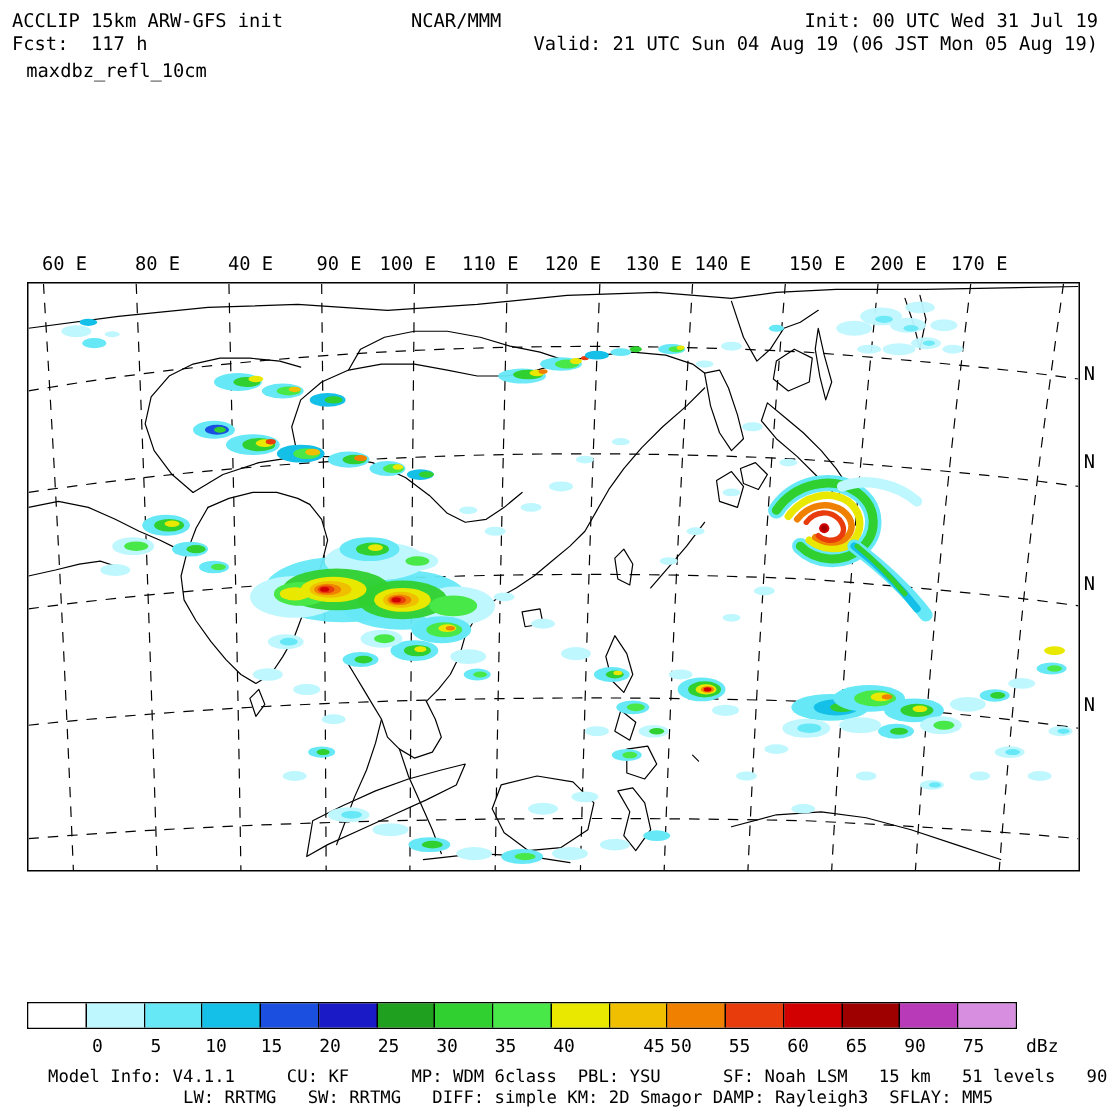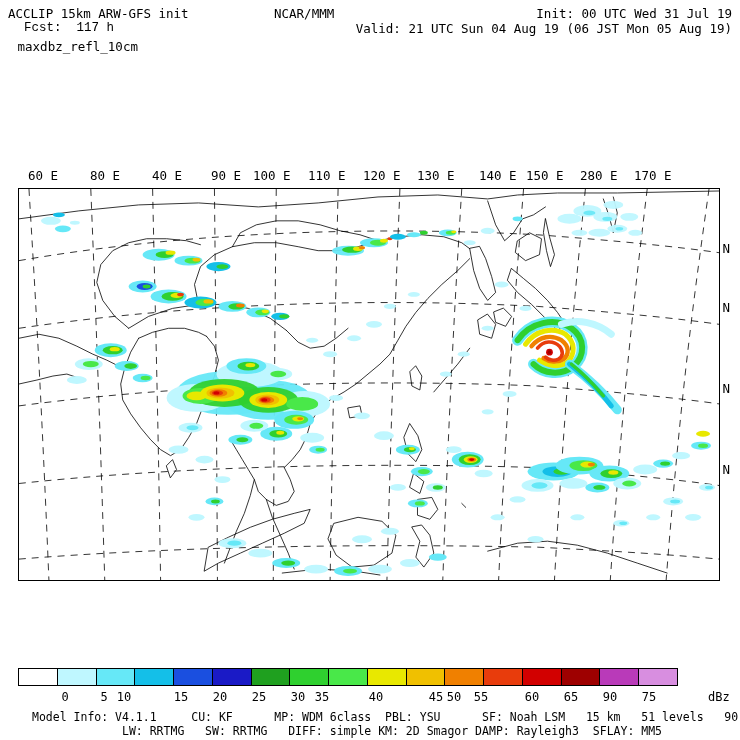--- a/index.html
+++ b/index.html
@@ -5,42 +5,42 @@
   html,body{margin:0;padding:0;}
   body{
     width:740px;height:740px;background:#ffffff;
     font-family:"DejaVu Sans Mono","Liberation Mono",monospace;
     color:#000;position:relative;overflow:hidden;
   }
   .hdr{position:absolute;font-size:12.5px;letter-spacing:0px;white-space:pre;}
   #hdr-l1{left:8px;top:6px;}
   #hdr-c1{left:274px;top:6px;}
   #hdr-r1{right:8px;top:6px;}
-  #hdr-l2{left:24px;top:21px;font-family:Liberation Mono, monospace;}
+  #hdr-l2{left:8px;top:21px;}
   #hdr-r2{right:8px;top:21px;}
   #hdr-l3{left:10px;top:39px;}
 
   
   #map-wrap{position:absolute;left:18px;top:188px;width:702px;height:393px;}
   #map{position:absolute;left:0;top:0;width:100%;height:100%;
        border:1px solid #000;background:#fff;box-sizing:border-box;}
   #map svg{display:block;width:100%;height:100%;}
 
   
   .lonlab{position:absolute;top:168px;font-size:12.5px;white-space:pre;}
   
   .latlab{position:absolute;font-size:12.5px;white-space:pre;}
 
   
   #cbar{position:absolute;left:18px;top:668px;width:660px;height:18px;
         border:1px solid #000;box-sizing:border-box;display:flex;}
   #cbar div{flex:1 1 0;height:100%;border-right:1px solid #000;box-sizing:border-box;}
   #cbar div:last-child{border-right:none;}
   .cblab{position:absolute;top:690px;font-size:12px;text-align:center;width:40px;}
-  #cb-unit{position:absolute;top:690px;left:708px;font-size:12px;text-align:right;}
+  #cb-unit{position:absolute;top:690px;left:684px;font-size:12px;text-align:right;}
 
   
   .foot{position:absolute;font-size:11.5px;white-space:pre;}
   #foot1{left:32px;top:710px;}
   #foot2{left:32px;top:724px;}
 </style>
 </head>
 <body>
 
 <div class="hdr" id="hdr-l1">ACCLIP 15km ARW-GFS init</div>
@@ -51,23 +51,23 @@
 <div class="hdr" id="hdr-l3"> maxdbz_refl_10cm</div>
 
 <div class="lonlab" id="lon0" style="left:28px">60 E</div>
 <div class="lonlab" id="lon1" style="left:90px">80 E</div>
 <div class="lonlab" id="lon2" style="left:152px">40 E</div>
 <div class="lonlab" id="lon3" style="left:211px">90 E</div>
 <div class="lonlab" id="lon4" style="left:253px">100 E</div>
 <div class="lonlab" id="lon5" style="left:308px">110 E</div>
 <div class="lonlab" id="lon6" style="left:363px">120 E</div>
 <div class="lonlab" id="lon7" style="left:417px">130 E</div>
-<div class="lonlab" id="lon8" style="left:479px">140 E</div>
+<div class="lonlab" id="lon8" style="left:463px">140 E</div>
 <div class="lonlab" id="lon9" style="left:526px">150 E</div>
-<div class="lonlab" id="lon10" style="left:580px">280 E</div>
+<div class="lonlab" id="lon10" style="left:580px">200 E</div>
 <div class="lonlab" id="lon11" style="left:634px">170 E</div>
 
 <div class="latlab" style="left:700px;top:241px">40 N</div>
 <div class="latlab" style="left:700px;top:300px">30 N</div>
 <div class="latlab" style="left:700px;top:381px">20 N</div>
 <div class="latlab" style="left:700px;top:462px">10 N</div>
 <div class="latlab" style="left:700px;top:537px">0</div>
 
 <div id="map-wrap">
  <div id="map">
@@ -459,30 +459,30 @@
   <div style="background:#f08000"></div>
   <div style="background:#e83c0c"></div>
   <div style="background:#d20000"></div>
   <div style="background:#9e0000"></div>
   <div style="background:#b93ab9"></div>
   <div style="background:#d88ee0"></div>
 </div>
 
 <div class="cblab" style="left:45px">0</div>
 <div class="cblab" style="left:84px">5</div>
-<div class="cblab" style="left:104px">10</div>
+<div class="cblab" style="left:124px">10</div>
 <div class="cblab" style="left:161px">15</div>
 <div class="cblab" style="left:200px">20</div>
 <div class="cblab" style="left:239px">25</div>
 <div class="cblab" style="left:278px">30</div>
-<div class="cblab" style="left:302px">35</div>
+<div class="cblab" style="left:317px">35</div>
 <div class="cblab" style="left:356px">40</div>
 <div class="cblab" style="left:416px">45</div>
 <div class="cblab" style="left:434px">50</div>
-<div class="cblab" style="left:461px">55</div>
+<div class="cblab" style="left:473px">55</div>
 <div class="cblab" style="left:512px">60</div>
 <div class="cblab" style="left:551px">65</div>
 <div class="cblab" style="left:590px">90</div>
 <div class="cblab" style="left:629px">75</div>
 <div id="cb-unit">dBz</div>
 
 <div class="foot" id="foot1">Model Info: V4.1.1     CU: KF      MP: WDM 6class  PBL: YSU      SF: Noah LSM   15 km   51 levels   90 sec</div>
 <div class="foot" id="foot2">             LW: RRTMG   SW: RRTMG   DIFF: simple KM: 2D Smagor DAMP: Rayleigh3  SFLAY: MM5</div>
 
 </body></html>

